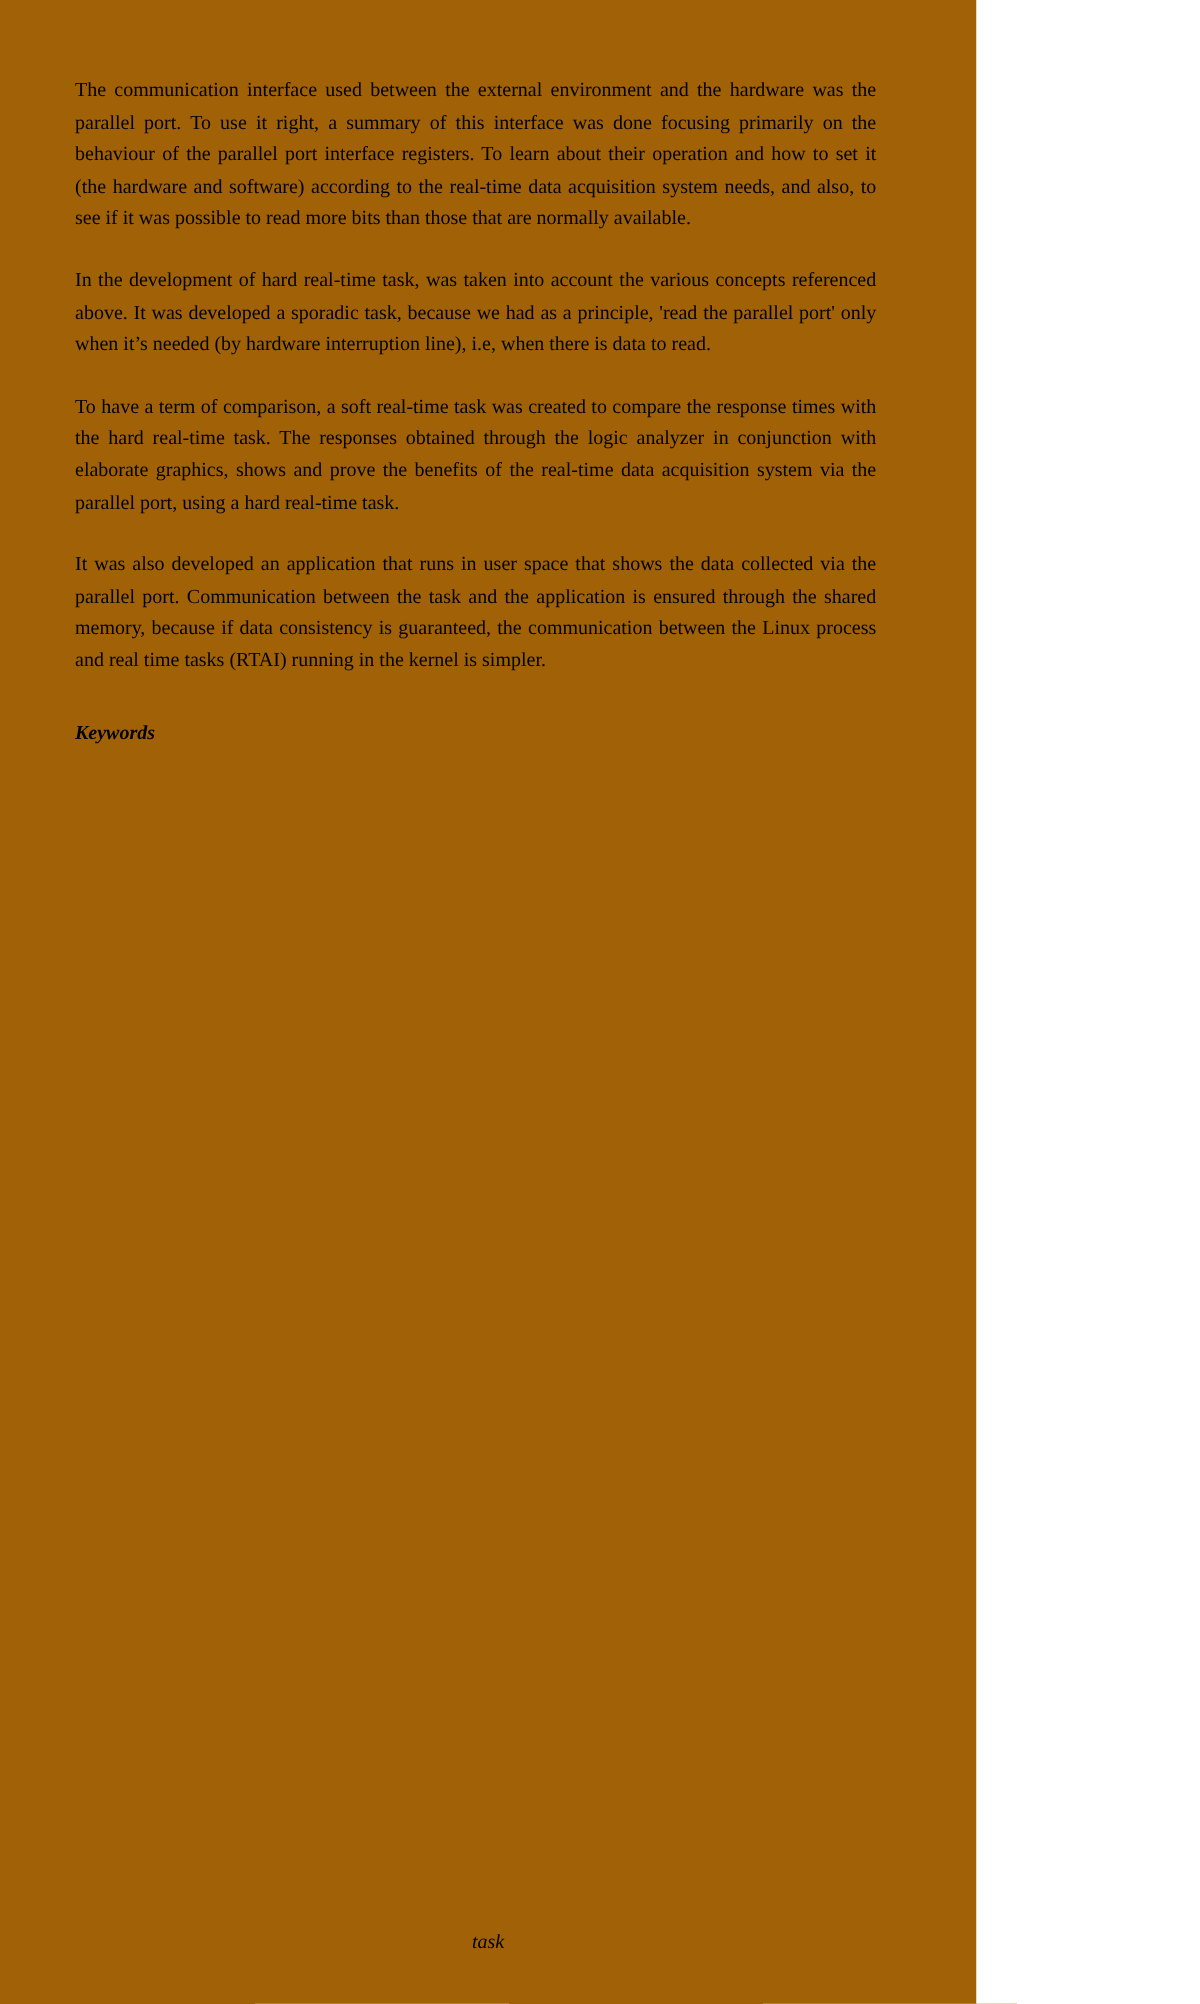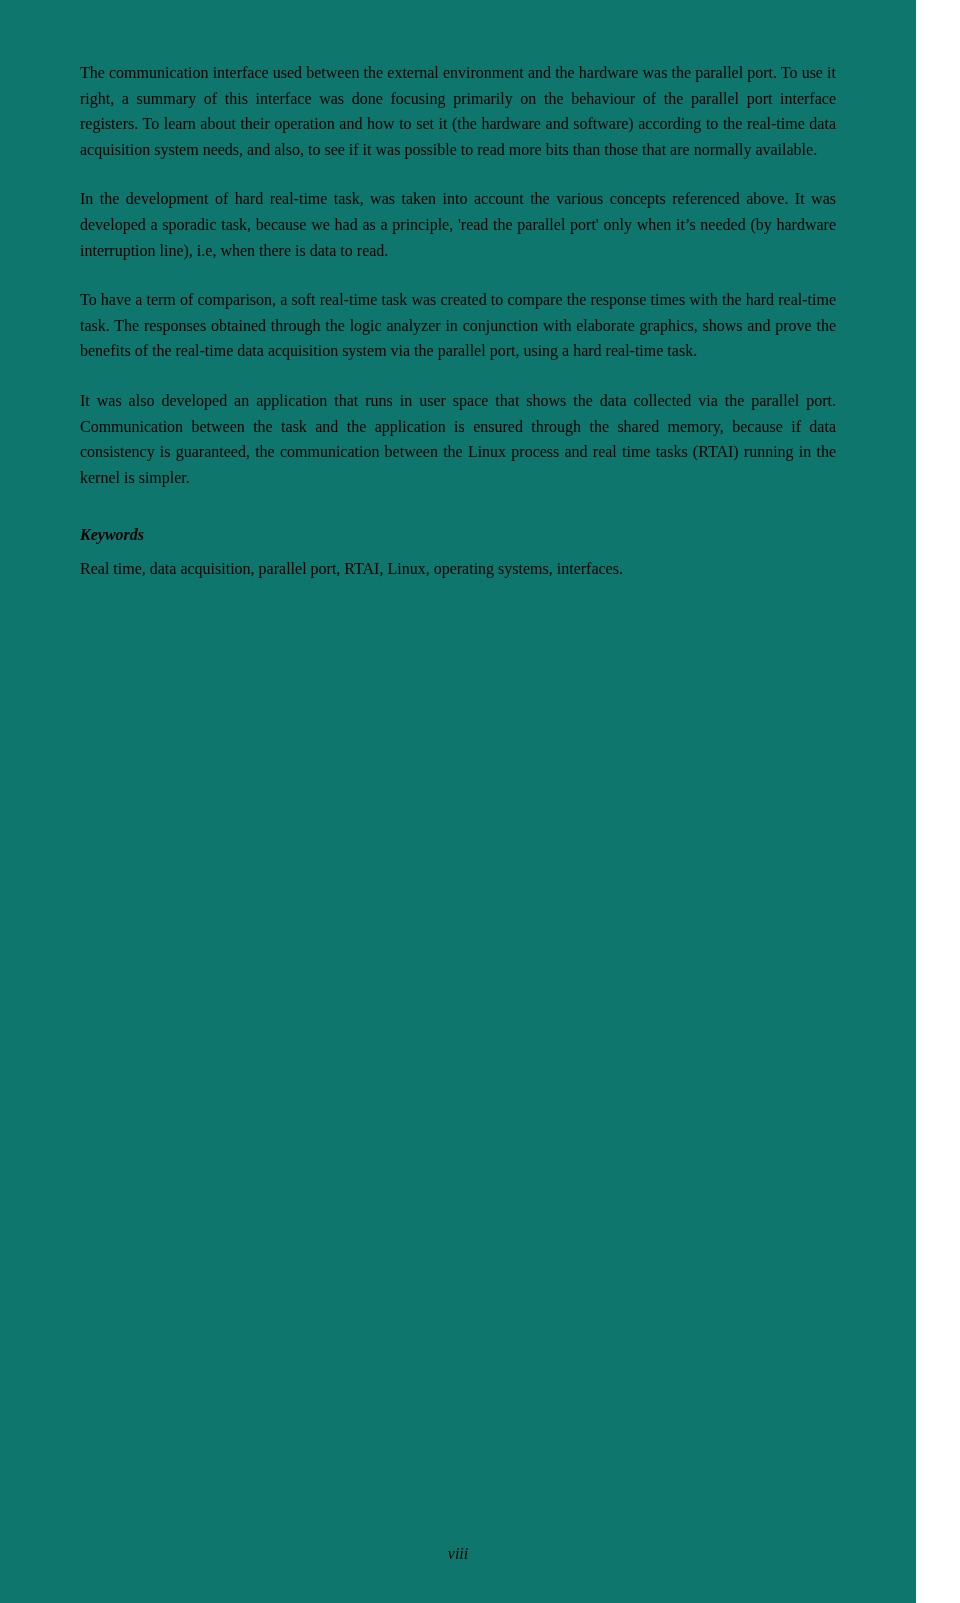--- a/index.html
+++ b/index.html
@@ -12,24 +12,24 @@
       background: #ffffff;
       font-family: "Times New Roman", Times, serif;
       font-size: 16px;
       color: #000000;
       width: 960px;
       min-height: 1603px;
       position: relative;
     }
 
     .page {
-      width: 916px;
+      width: 781px;
       min-height: 1603px;
-      background: #0f766e;
-      padding: 60px 80px 80px 80px;
+      background: #a16207;
+      padding: 60px 80px 80px 60px;
       position: relative;
     }
 
     .paragraph {
       text-align: justify;
       line-height: 1.6;
       margin-bottom: 24px;
       font-size: 16px;
     }
 
@@ -69,17 +69,16 @@
   <p class="paragraph">The communication interface used between the external environment and the hardware was the parallel port. To use it right, a summary of this interface was done focusing primarily on the behaviour of the parallel port interface registers. To learn about their operation and how to set it (the hardware and software) according to the real-time data acquisition system needs, and also, to see if it was possible to read more bits than those that are normally available.</p>
 
   <p class="paragraph">In the development of hard real-time task, was taken into account the various concepts referenced above. It was developed a sporadic task, because we had as a principle, 'read the parallel port' only when it’s needed (by hardware interruption line), i.e, when there is data to read.</p>
 
   <p class="paragraph">To have a term of comparison, a soft real-time task was created to compare the response times with the hard real-time task. The responses obtained through the logic analyzer in conjunction with elaborate graphics, shows and prove the benefits of the real-time data acquisition system via the parallel port, using a hard real-time task.</p>
 
   <p class="paragraph">It was also developed an application that runs in user space that shows the data collected via the parallel port. Communication between the task and the application is ensured through the shared memory, because if data consistency is guaranteed, the communication between the Linux process and real time tasks (RTAI) running in the kernel is simpler.</p>
 
   <div class="keywords-section">
     <span class="keywords-label">Keywords</span>
-    <p class="keywords-text">Real time, data acquisition, parallel port, RTAI, Linux, operating systems, interfaces.</p>
   </div>
 
-  <div class="page-number">viii</div>
+  <div class="page-number">task</div>
 </div>
 
 </body></html>

